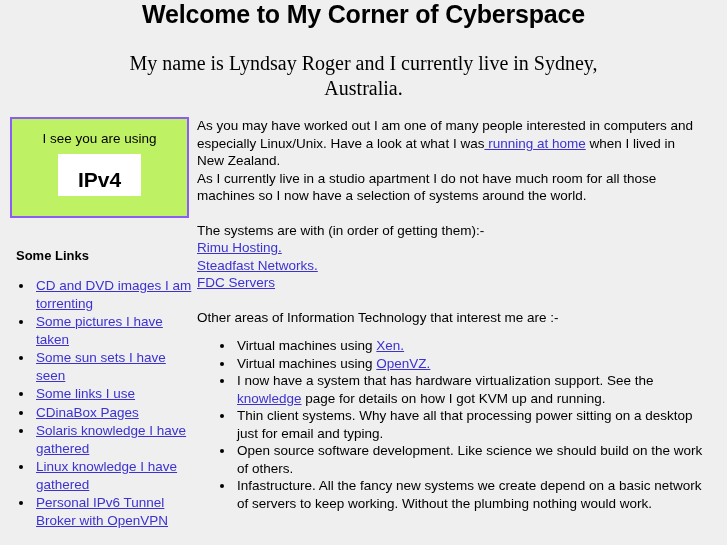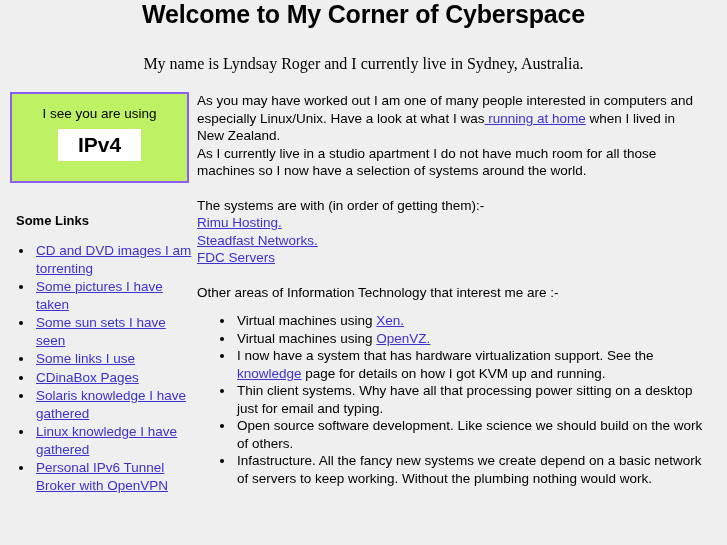--- a/index.html
+++ b/index.html
@@ -24,21 +24,21 @@
     font-size: 25px;
     font-weight: bold;
     line-height: 29px;
     letter-spacing: -0.2px;
   }
   .page-subtitle {
     margin: 0;
     padding-top: 22px;
     text-align: center;
     font-family: "Liberation Serif", serif;
-    font-size: 16px;
+    font-size: 20px;
     font-weight: normal;
     line-height: 25px;
     padding-left: 120px;
     padding-right: 120px;
   }
 
   
   .body-wrap {
     position: relative;
     margin-top: 16px;
@@ -69,21 +69,21 @@
   .ip-version-wrap {
     margin: 6px 0 7px 0;
     text-align: center;
   }
   .ip-version {
     display: inline-block;
     background: #ffffff;
     font-size: 21px;
     font-weight: bold;
     line-height: 27px;
-    padding: 2px 20px 3px 20px;
+    padding: 12px 20px 3px 20px;
   }
   .ip-box-tail {
     font-size: 13.5px;
     line-height: 18px;
     margin: 0;
   }
 
   .links-heading {
     margin: 28px 0 0 16px;
     font-size: 13px;

